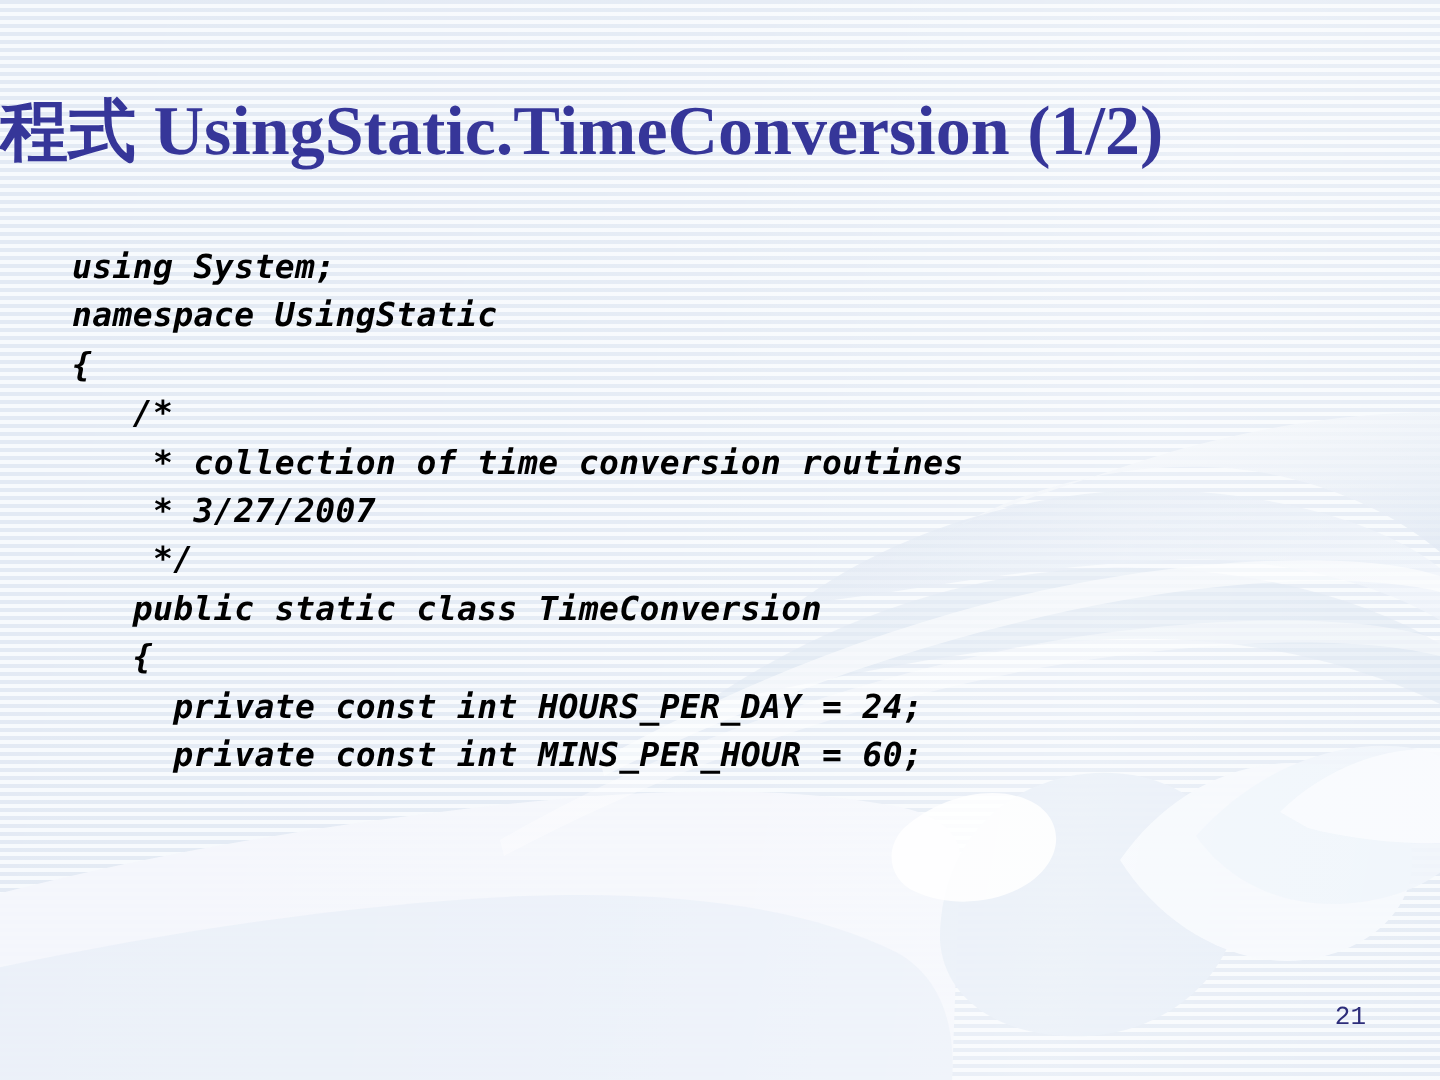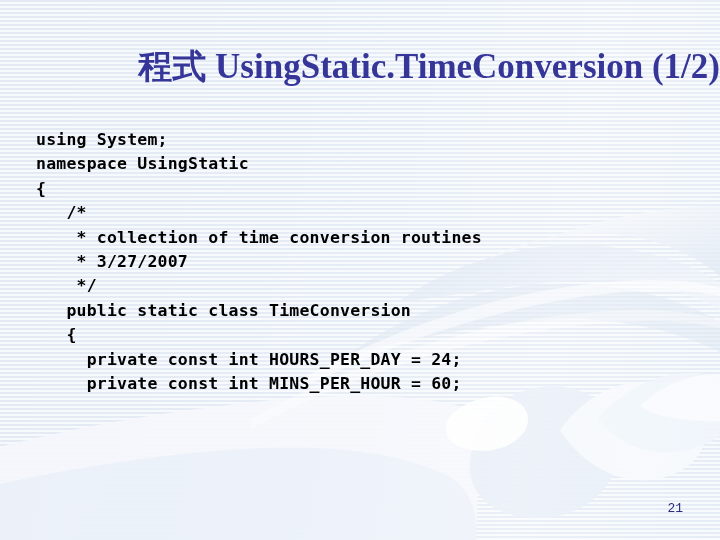--- a/index.html
+++ b/index.html
@@ -53,48 +53,49 @@
     height: 540px;
     pointer-events: none;
   }
 
   
   .title {
     position: absolute;
     left: 0;
     top: 44px;
     width: 720px;
-    text-align: right;
+    text-align: left;
     font-family: "Liberation Serif", "DejaVu Serif", serif;
     font-weight: bold;
     font-size: 35px;
     line-height: 44px;
     letter-spacing: 0px;
     color: #363699;
     white-space: nowrap;
   }
   .title .cjk {
     font-family: "DejaVu Sans", "Liberation Sans", sans-serif;
     font-weight: bold;
     font-size: 34px;
   }
 
   
   .code {
     position: absolute;
     left: 36px;
-    top: 128px;
+    top: 122px;
     width: 648px;
     font-family: "DejaVu Sans Mono", "Liberation Mono", monospace;
     font-weight: bold;
     font-size: 16.5px;
     line-height: 24.4px;
     color: #000000;
     white-space: pre;
     letter-spacing: 0.2px;
+    font-style: italic;
   }
   .code .ln { display: block; height: 24.4px; }
 
   
   .pageno {
     position: absolute;
     right: 37px;
     bottom: 24px;
     font-family: Liberation Mono, monospace;
     font-size: 13px;

